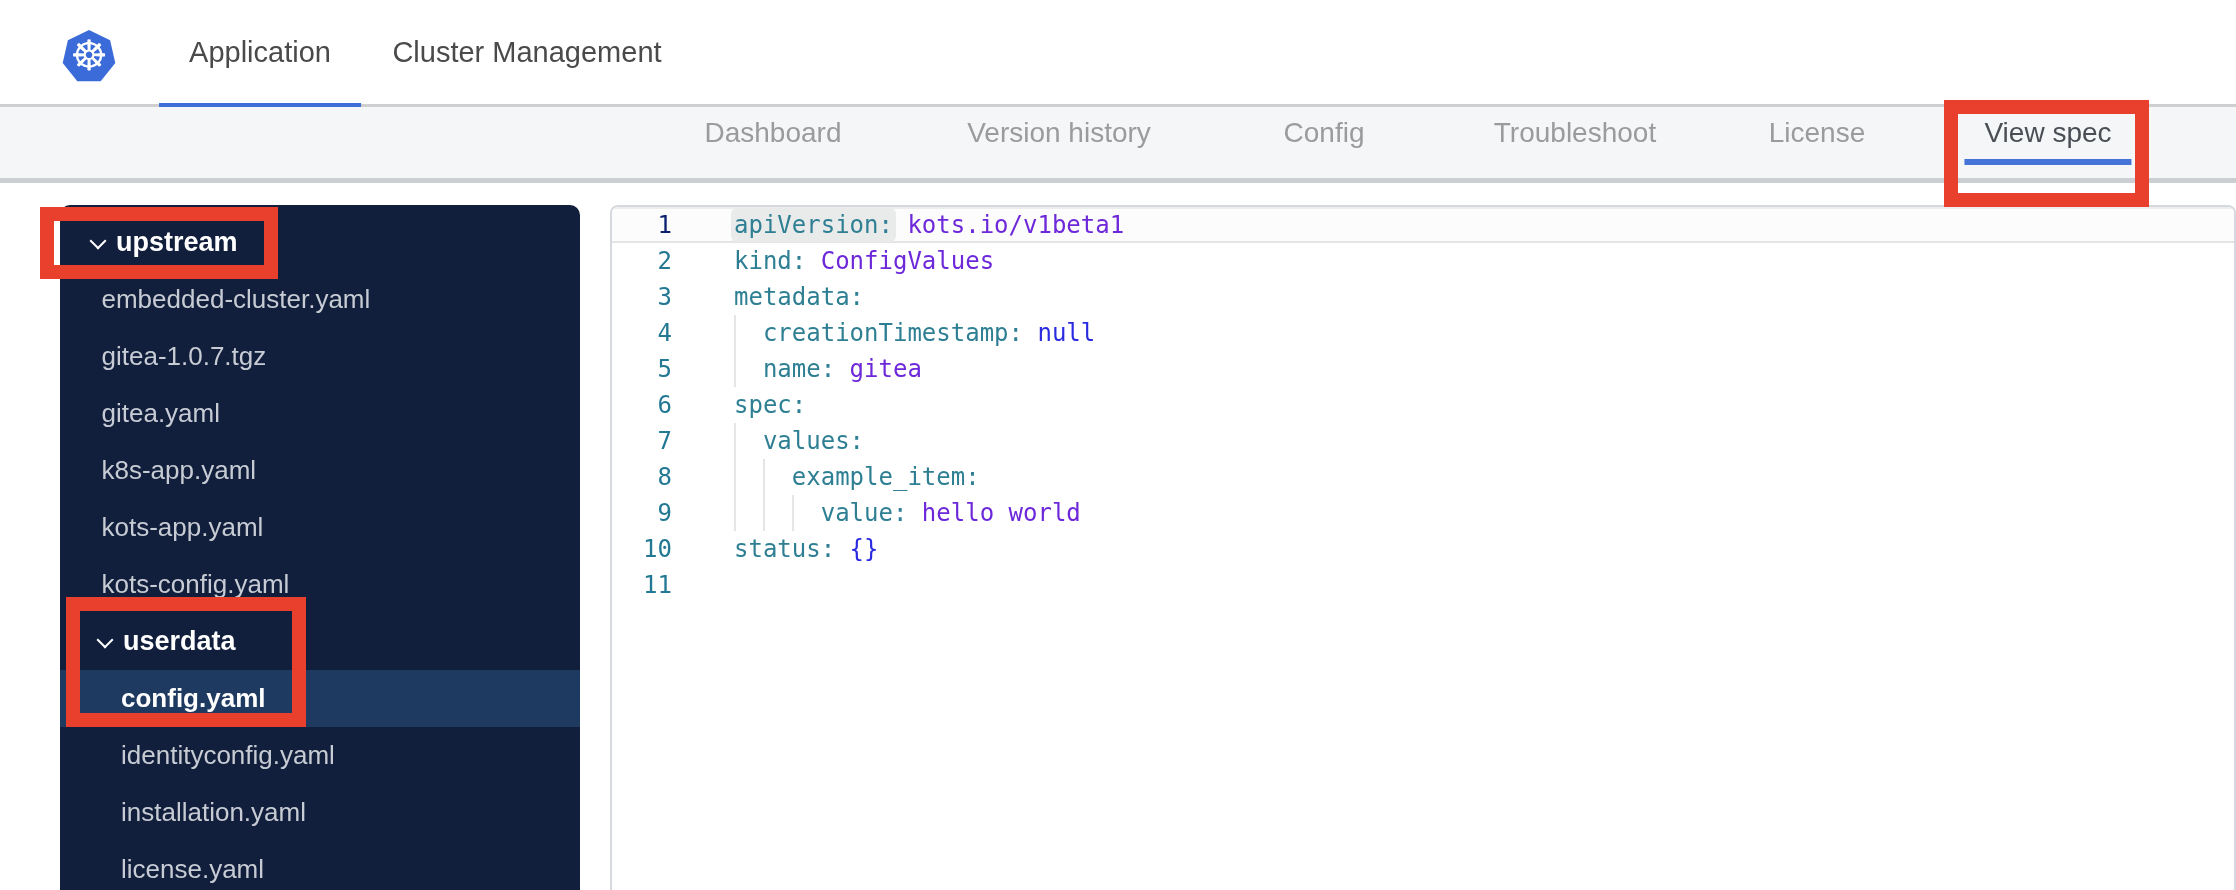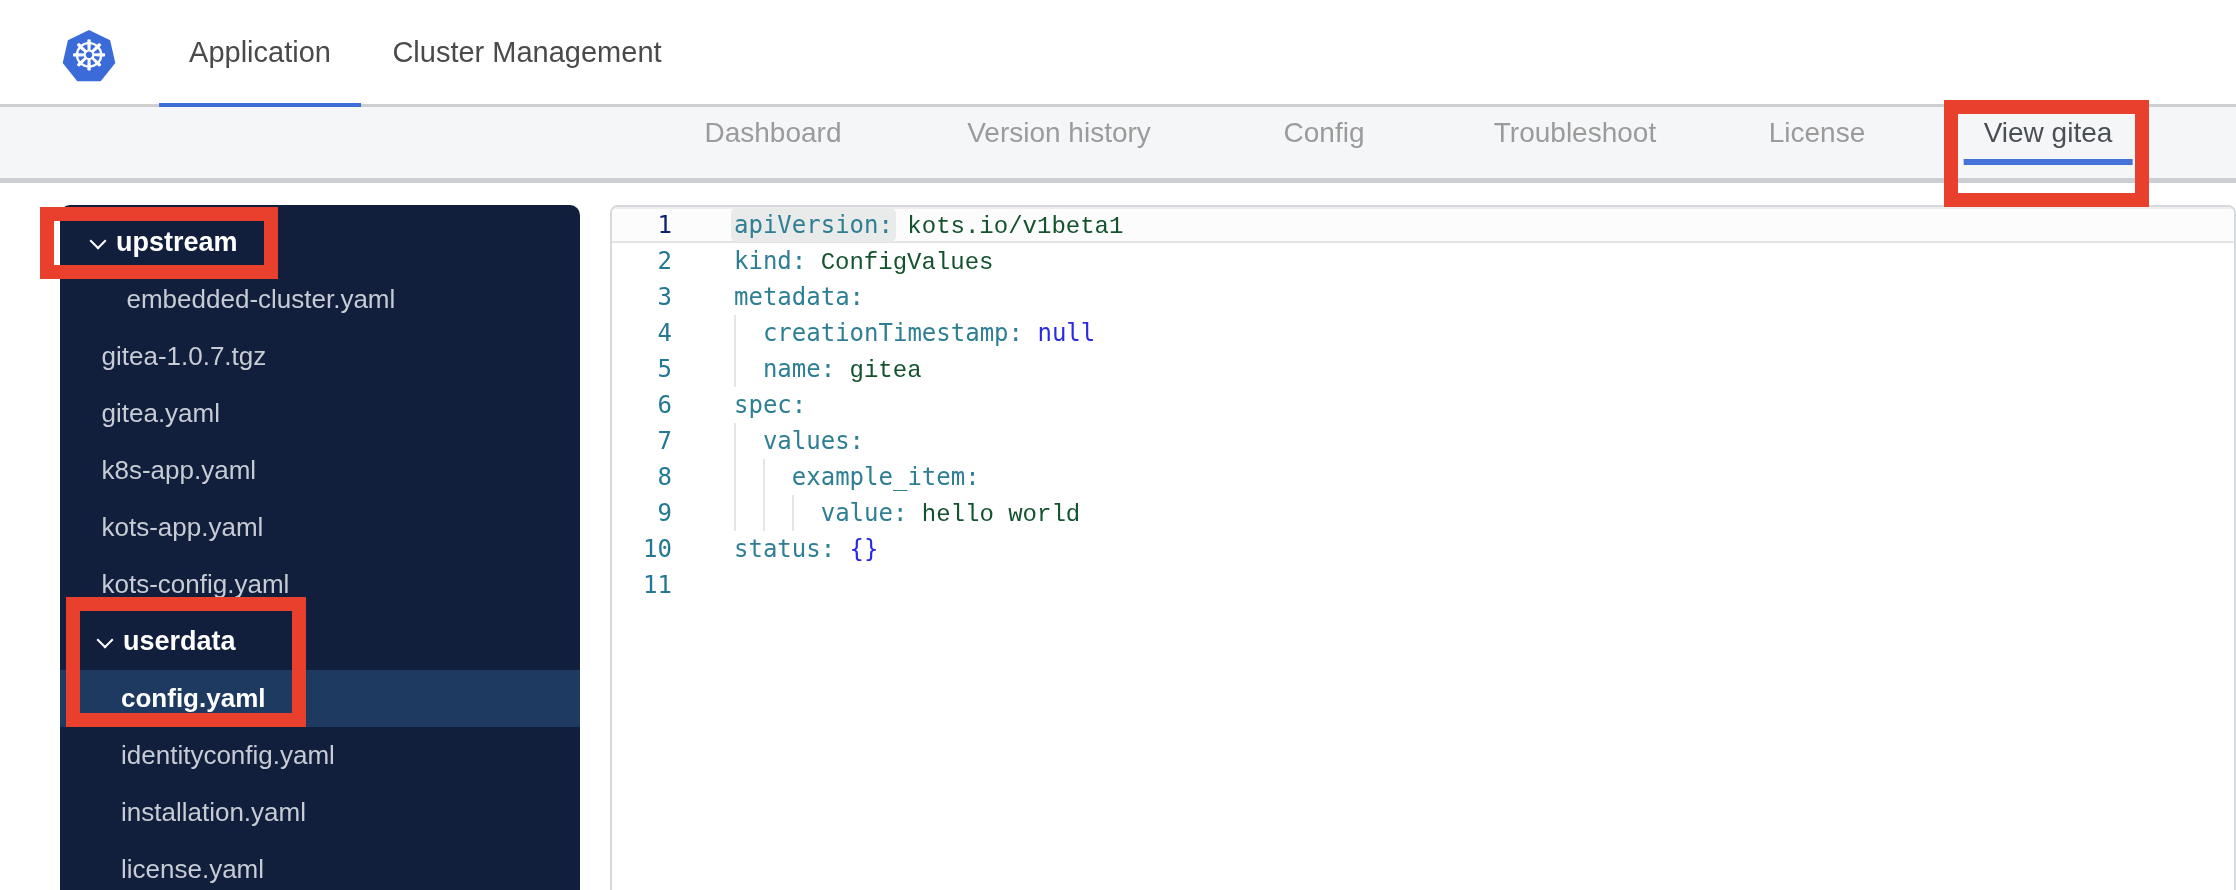--- a/index.html
+++ b/index.html
@@ -55,21 +55,21 @@
             font-family:"DejaVu Sans Mono","Liberation Mono",monospace; font-size:24px; }
   .code-line { display:flex; height:36px; line-height:36px; }
   .code-line.active { background:#fcfcfc;
             box-shadow: inset 0 2px 0 #ededed, inset 0 -2px 0 #e4e4e4; }
   .ln { width:60px; text-align:right; color:#237893; flex:none; user-select:none; }
   .ln-active { color:#0b216f; }
   .code { margin-left:62px; position:relative; white-space:pre; }
   .guide { position:absolute; top:0; bottom:0; width:0;
            border-left:2px solid #e5e5e5; }
   .tok-k { color:#2e7f93; }
-  .tok-v { color:#14532d;font-family:Liberation Mono, monospace; }
+  .tok-v { color:#6d28d9; }
   .tok-w { color:#2a2ae0; }
   .hl { background:#e9ebeb; box-shadow:0 0 0 3px #e9ebeb; border-radius:3px; }
 
   
   .annotation { position:absolute; border:14px solid var(--annotation); z-index:20;
                 box-sizing:border-box; pointer-events:none; }
 </style>
 </head>
 <body>
 
@@ -84,29 +84,29 @@
         <div class="nav-tab" style="left: 527px;">Cluster Management</div>
       </div>
   </div>
 
   <div id="subnav">
       <div class="subnav-tab" style="left: 773px;">Dashboard</div>
       <div class="subnav-tab" style="left: 1059px;">Version history</div>
       <div class="subnav-tab" style="left: 1324px;">Config</div>
       <div class="subnav-tab" style="left: 1575px;">Troubleshoot</div>
       <div class="subnav-tab" style="left: 1817px;">License</div>
-      <div class="subnav-tab active" style="left: 2048px;">View gitea</div>
+      <div class="subnav-tab active" style="left: 2048px;">View spec</div>
     </div>
 
   <div id="sidebar">
       <div class="tree-row folder" style="padding-left: 28px;">
         <div class="chev"></div>
         <span>upstream</span>
       </div>
-      <div class="tree-row file" style="padding-left: 41.5px; margin-left: 25px;">
+      <div class="tree-row file" style="padding-left: 41.5px;">
         <span>embedded-cluster.yaml</span>
       </div>
       <div class="tree-row file" style="padding-left: 41.5px;">
         <span>gitea-1.0.7.tgz</span>
       </div>
       <div class="tree-row file" style="padding-left: 41.5px;">
         <span>gitea.yaml</span>
       </div>
       <div class="tree-row file" style="padding-left: 41.5px;">
         <span>k8s-app.yaml</span>

